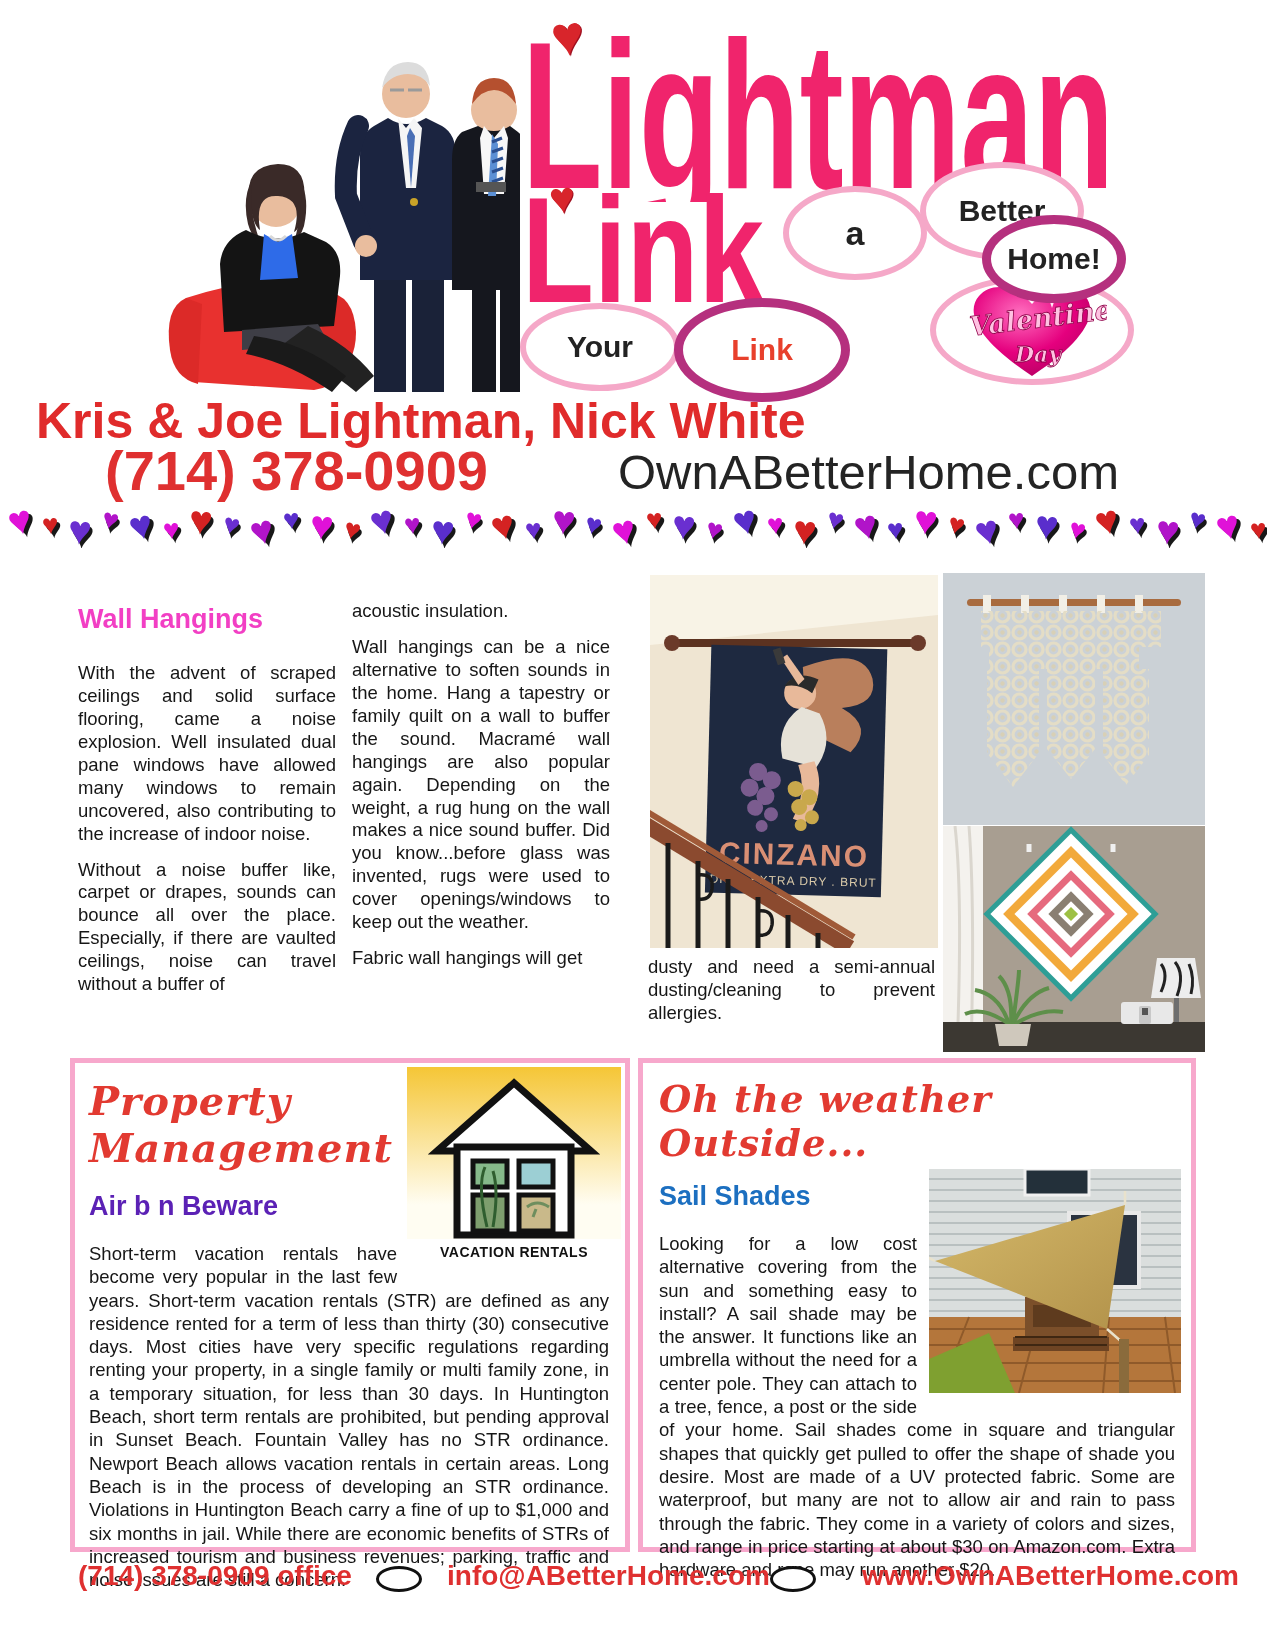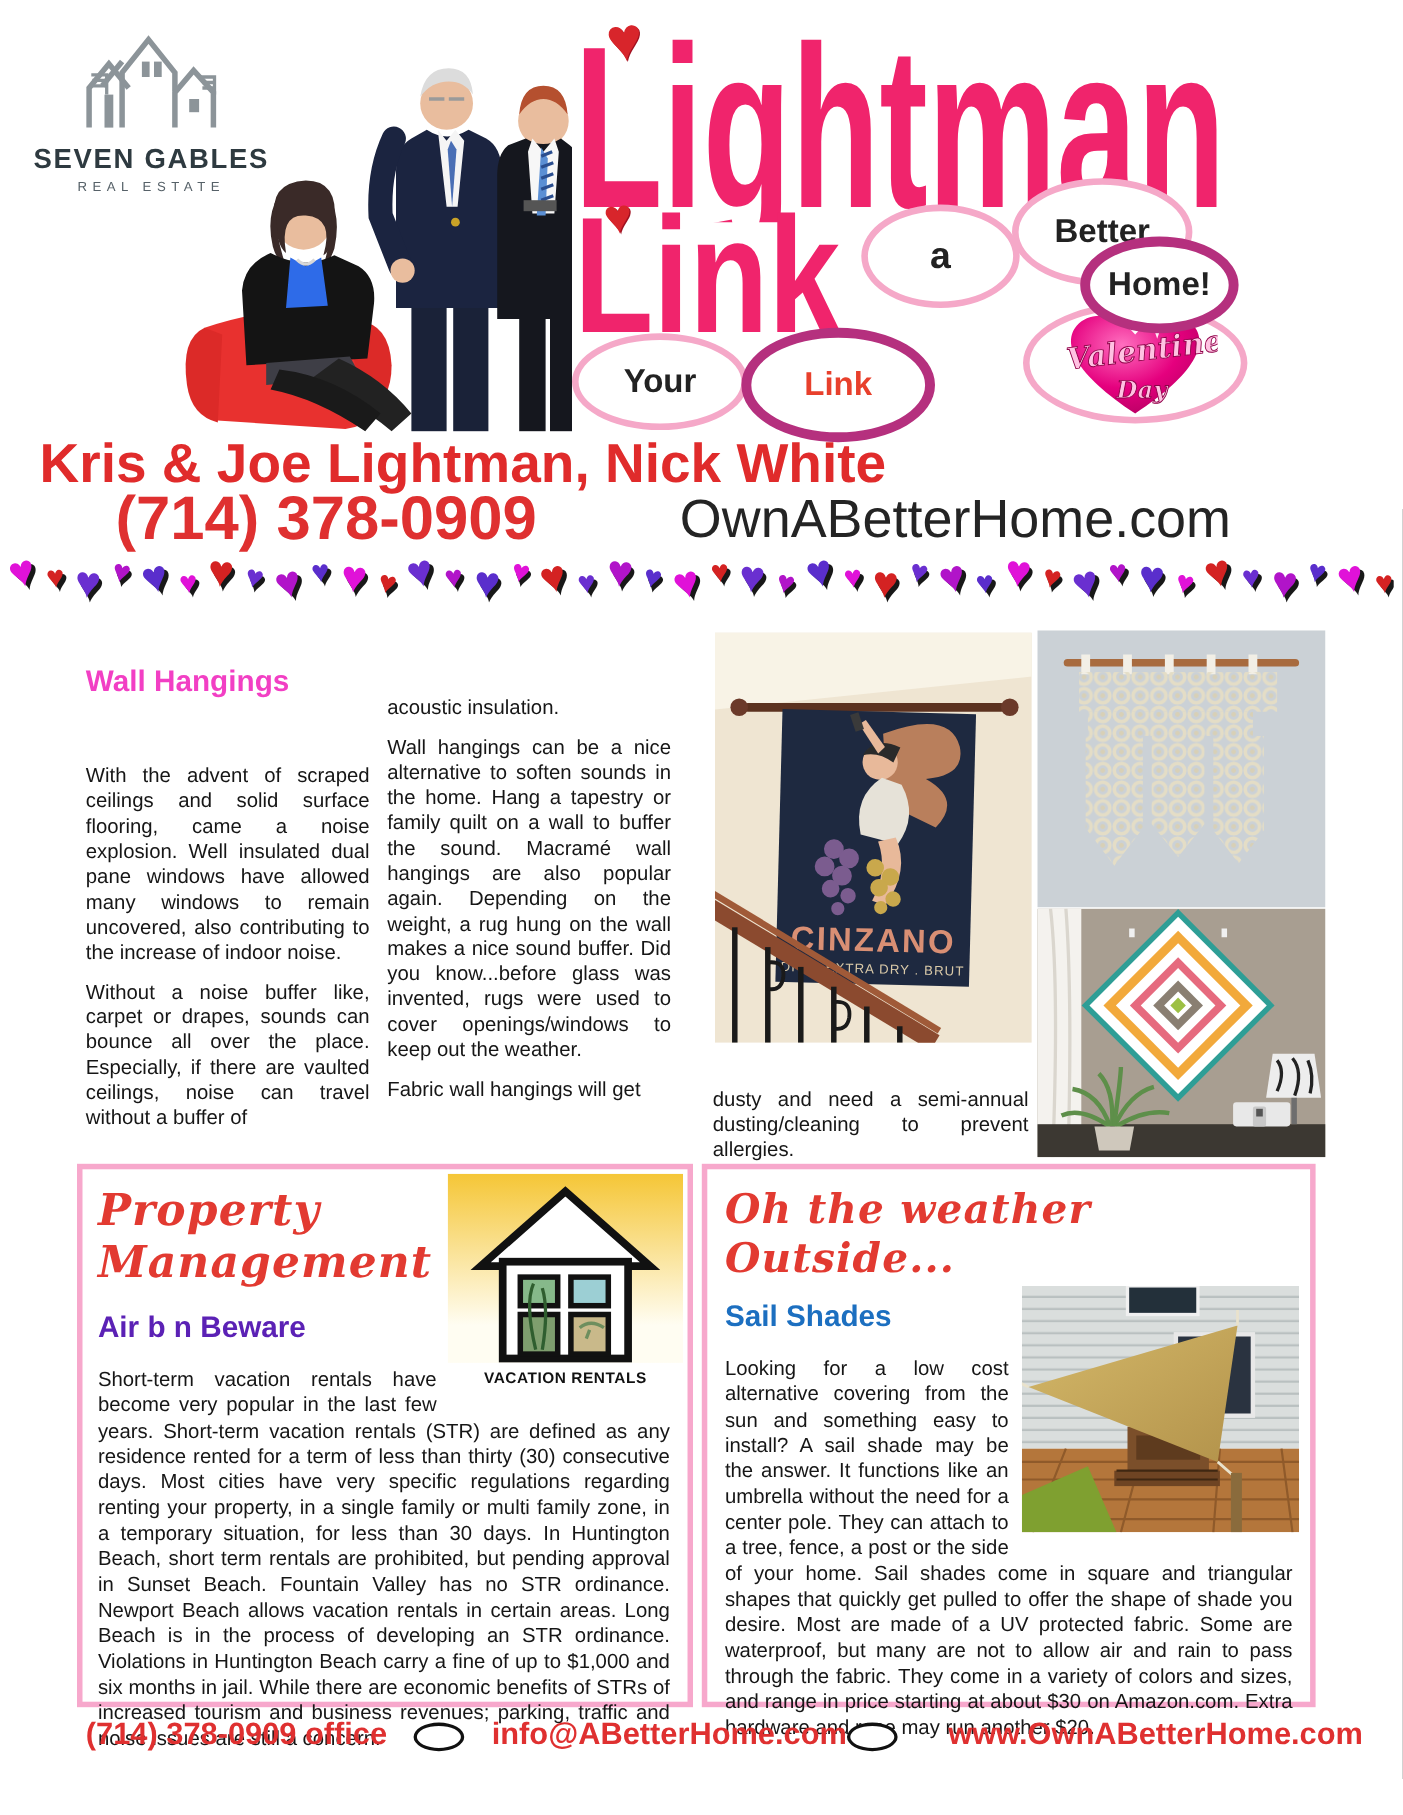--- a/index.html
+++ b/index.html
@@ -34,21 +34,21 @@
   
   .hearts-divider { position:absolute; left:8px; top:502px; width:1259px; height:46px;
       display:flex; justify-content:space-between; align-items:center; overflow:hidden;
       text-shadow:3px 4px 0 #181818; }
   .hearts-divider span { display:inline-block; line-height:1; }
 
   
   .script { font-family:"DejaVu Serif", serif; font-style:italic; font-weight:bold; color:#E23A31; }
   .hb-title  { position:absolute; left:78px; top:545px; font-size:50px; letter-spacing:1px; }
   .hb-sub    { position:absolute; left:78px; top:604px; font-size:27px; font-weight:bold; color:#F23FC4; }
-  .body-text { font-size:18.5px; line-height:1.24; color:#161616; text-align:justify;margin-top:32px; }
+  .body-text { font-size:18.5px; line-height:1.24; color:#161616; text-align:justify; }
   .body-text p + p { margin-top:13px; }
   .hb-col1 { position:absolute; left:78px;  top:662px; width:258px; }
   .hb-col2 { position:absolute; left:352px; top:600px; width:258px; }
   .hb-col3 { position:absolute; left:648px; top:956px; width:287px; }
 
   .img-frame { position:absolute; }
   .img-frame svg { display:block; }
 
   
   .pm-box { position:absolute; left:70px;  top:1058px; width:560px; height:494px;
@@ -71,43 +71,20 @@
   .f-email { left:447px; }
   .f-web   { left:862px; }
   .f-ellipse { position:absolute; top:6px; width:46px; height:26px; border:3px solid #111; border-radius:50%; background:#fff; }
   .fe1 { left:376px; } .fe2 { left:770px; }
 </style>
 </head>
 <body>
 
 <div class="page">
 
-  <div class="sg-logo">
-    <svg width="130" height="92" viewBox="0 0 130 92">
-      <g fill="none" stroke="#8C9499" stroke-width="5">
-        <path d="M38 88 V38 L62 8 L86 38 V55"></path>
-        <path d="M20 50 L38 28"></path>
-        <path d="M8 88 V52 L26 30 L44 52"></path>
-        <path d="M86 88 V56 L103 36 L121 56 V88"></path>
-      </g>
-      <g fill="#8C9499">
-        <rect x="56" y="28" width="7" height="14"></rect>
-        <rect x="67" y="28" width="7" height="14"></rect>
-        <rect x="22" y="58" width="8" height="30"></rect>
-        <rect x="99" y="62" width="9" height="12"></rect>
-      </g>
-      <g stroke="#8C9499" stroke-width="3" fill="none">
-        <path d="M10 40 h14 v18"></path>
-        <path d="M108 42 h14 v16"></path>
-        <path d="M11 45 h13 M11 50 h13 M111 47 h11 M111 52 h11"></path>
-      </g>
-    </svg>
-    <div class="sg-name">SEVEN GABLES</div>
-    <div class="sg-tag">REAL ESTATE</div>
-  </div>
 
   <div class="team-photo">
     <svg width="362" height="364" viewBox="0 0 362 364">
 
       <g>
         <circle cx="248" cy="64" r="24" fill="#E9BD9E"></circle>
         <path d="M224 58 q4-26 26-26 q20 0 22 24 q-8-12-22-12 q-16 0-26 14" fill="#DCDCDC"></path>
         <path d="M232 60 h14 m4 0 h14" stroke="#9a9a9a" stroke-width="3" fill="none"></path>
         <path d="M230 88 q18 12 38 0 l16 8 q14 8 14 30 l0 124 l-96 0 l0-124 q0-22 14-30 z" fill="#1B2440"></path>
         <path d="M240 88 l8 10 l8-10 l8 10 l-6 60 l-10 0 z" fill="#F5F5F5"></path>

